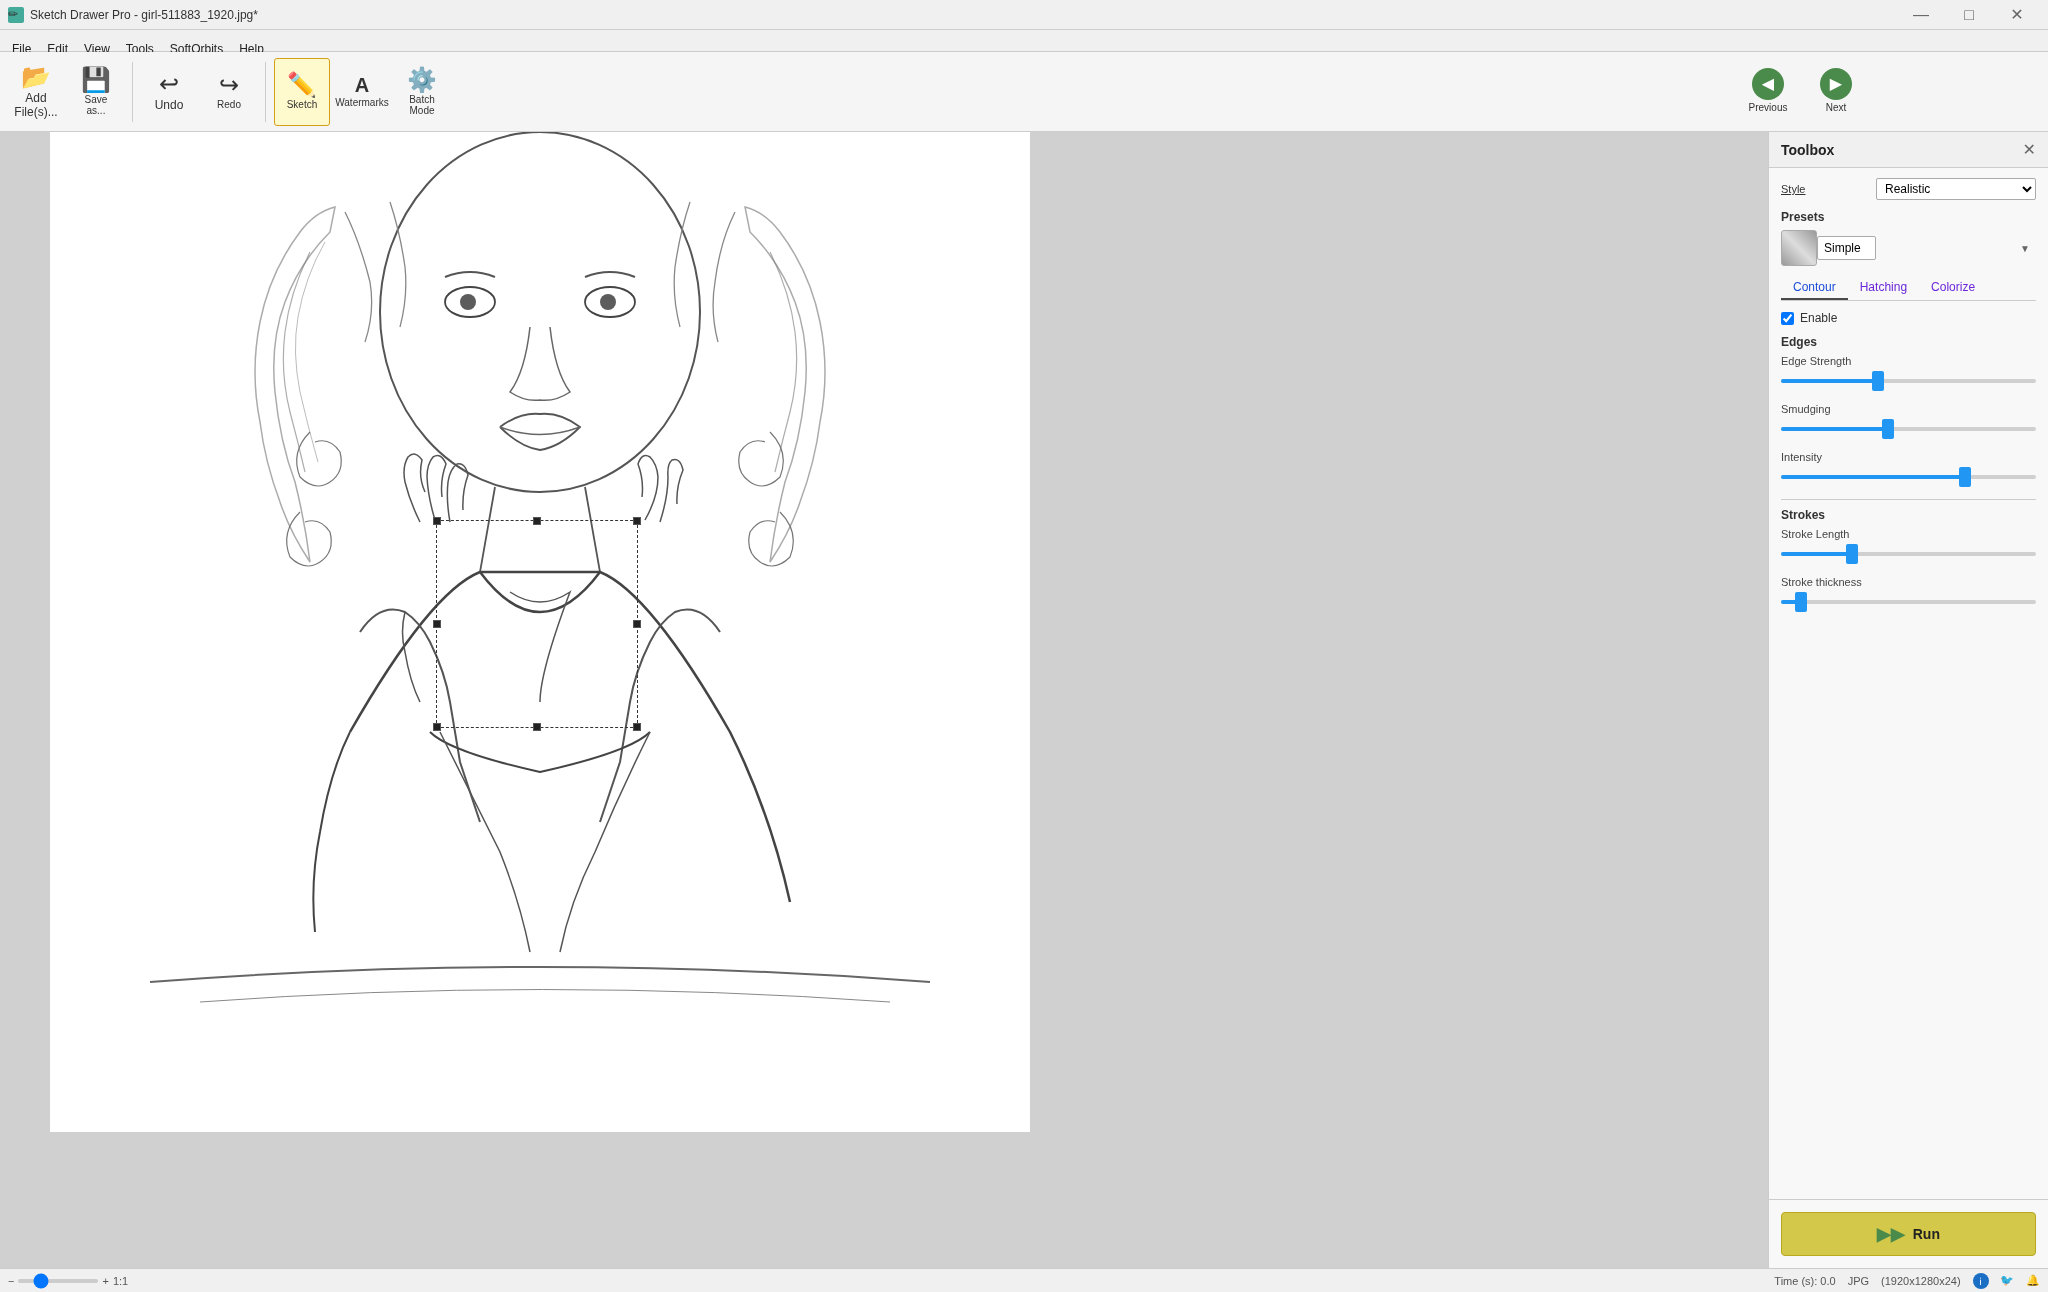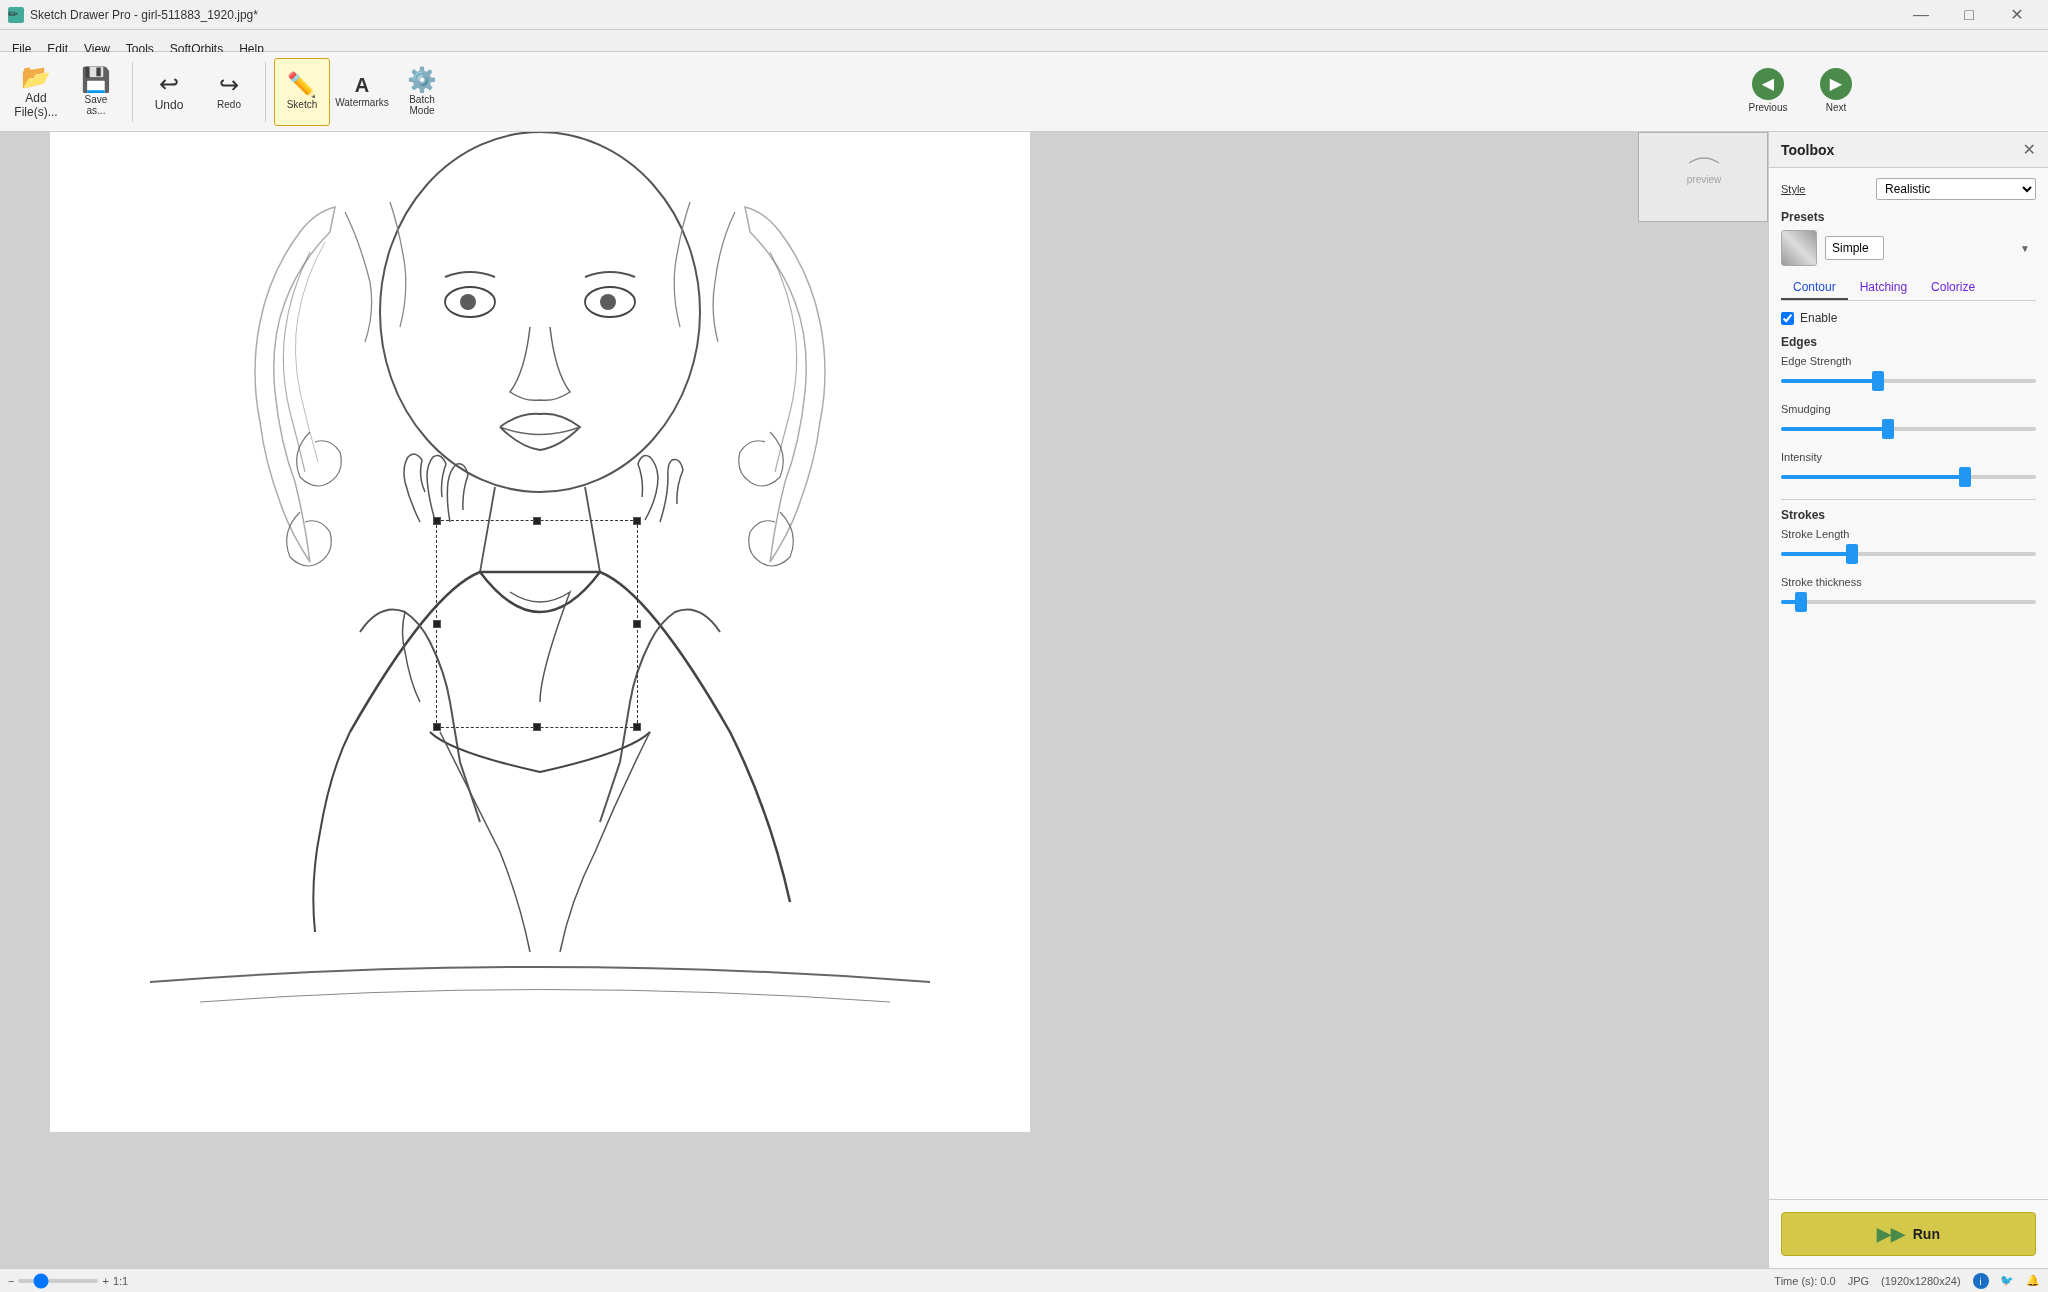--- a/index.html
+++ b/index.html
@@ -145,21 +145,21 @@
       width: 160px;
       padding: 2px 4px;
       font-size: 12px;
       border: 1px solid #aaa;
       background: white;
       border-radius: 2px;
     }
 
     .presets-section { margin-bottom: 10px; }
     .presets-label { font-size: 12px; font-weight: 600; color: #333; margin-bottom: 6px; }
-    .presets-row { display: flex; align-items: center; gap: 8px; }
+    .presets-row { display: flex; align-items: center; }
     .presets-icon { width: 36px; height: 36px; background: linear-gradient(45deg, #888, #ccc); border: 1px solid #aaa; border-radius: 3px; }
     .presets-select {
       flex: 1;
       padding: 4px 6px;
       font-size: 12px;
       border: 1px solid #aaa;
       background: white;
       border-radius: 2px;
       appearance: none;
     }
@@ -343,28 +343,20 @@
       <div class="nav-circle">▶</div>
       <span style="font-size:10px;">Next</span>
     </button>
   </div>
 </div>
 
 <div class="main-area">
 
   <div class="canvas-area">
 
-    <div class="corner-thumb" style="position:absolute;top:0;right:0;width:130px;height:90px;background:#e0e0e0;border:1px solid #aaa;z-index:5;">
-      <svg width="130" height="90" viewBox="0 0 130 90">
-        <rect width="130" height="90" fill="#f0f0f0"></rect>
-        <text x="65" y="50" text-anchor="middle" font-size="10" fill="#999">preview</text>
-
-        <path d="M50,30 Q65,20 80,30" stroke="#999" stroke-width="1.5" fill="none"></path>
-      </svg>
-    </div>
 
     <div class="sketch-image">
       <svg width="980" height="1100" viewBox="0 0 980 1100" style="position:absolute;top:-100px;left:50px;">
 
         <rect width="980" height="1100" fill="white"></rect>
 
         <path d="M280,200 Q250,230 235,270 Q220,310 225,360 Q230,410 245,450 Q255,490 260,530 Q240,500 230,470 Q215,430 210,390 Q200,340 210,290 Q220,240 250,200 Q265,180 285,175 Z" fill="none" stroke="#888" stroke-width="1.5" opacity="0.7"></path>
         <path d="M260,220 Q240,260 235,300 Q230,340 240,380 Q248,410 255,440" fill="none" stroke="#777" stroke-width="1.2" opacity="0.6"></path>
         <path d="M275,210 Q255,245 248,285 Q242,320 250,360 Q258,395 268,430" fill="none" stroke="#777" stroke-width="1" opacity="0.5"></path>
 

